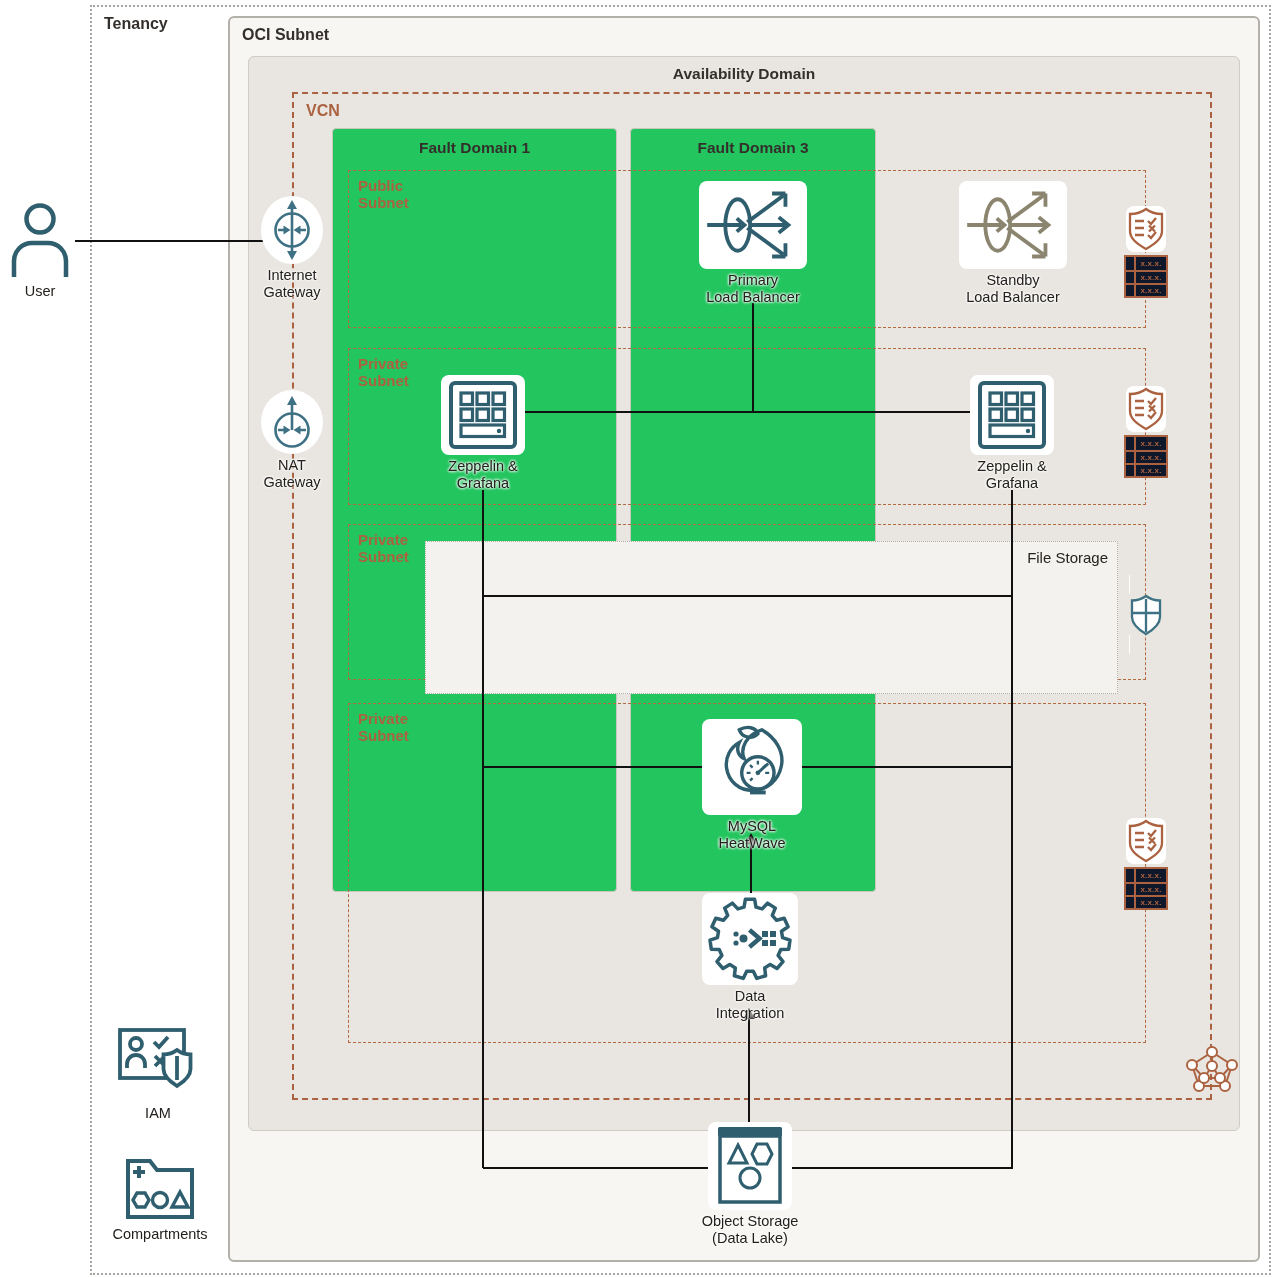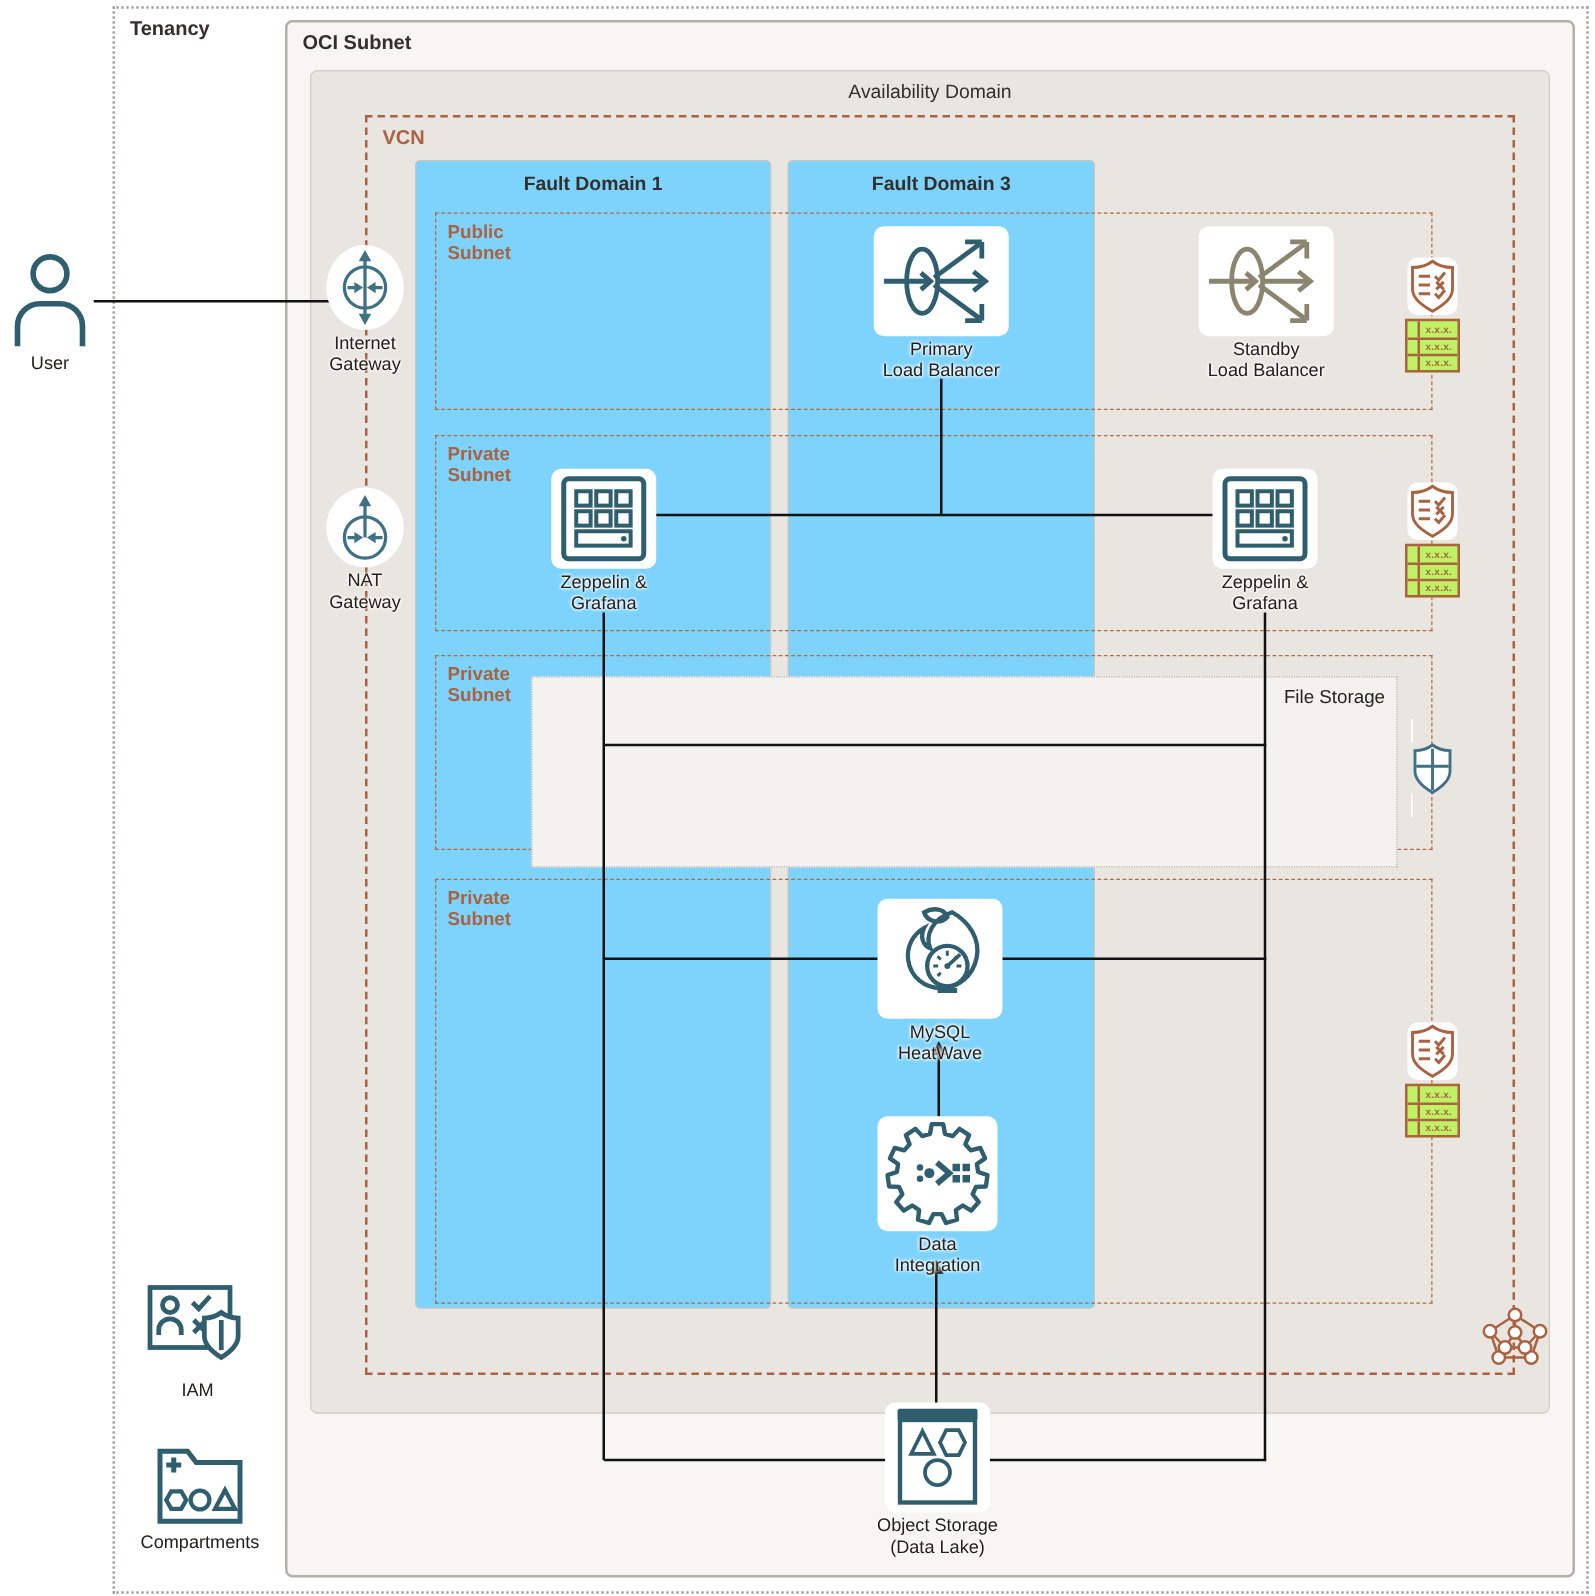--- a/index.html
+++ b/index.html
@@ -10,48 +10,48 @@
   *{box-sizing:border-box;margin:0;padding:0}
   body{font-family:"Liberation Sans","DejaVu Sans",sans-serif;background:#fff;color:var(--ink)}
   #canvas{position:relative;width:1276px;height:1277px;background:#fff;overflow:hidden}
   .abs{position:absolute}
 
   
   .tenancy{left:90px;top:5px;width:1181px;height:1270px;border:2px dotted #a7a39e}
   .oci-region{left:228px;top:16px;width:1032px;height:1246px;background:var(--region-bg);border:2px solid #b3afa9;border-radius:6px}
   .ad{left:248px;top:56px;width:992px;height:1075px;background:var(--ad-bg);border:1px solid #cfcbc5;border-radius:6px}
   .vcn{left:292px;top:92px;width:920px;height:1008px;border:2px dashed var(--orange)}
-  .fd{top:128px;height:919px;background:#7dd3fc;border:1.5px solid #c9c5bf;border-radius:4px}
+  .fd{top:128px;height:764px;background:#22c55e;border:1.5px solid #c9c5bf;border-radius:4px}
   .fd1{left:332px;width:285px}.fd2{left:630px;width:246px}.fd3{left:889px;width:294px}
   .fd-h{position:absolute;left:0;right:0;top:10px;text-align:center;font-weight:bold;font-size:15.5px;color:#33302c}
   .subnet{left:348px;width:798px;border:1.6px dashed #b26a43}
   .sn1{top:170px;height:158px}.sn2{top:348px;height:157px}.sn3{top:524px;height:156px}.sn4{top:703px;height:340px}
   .subnet-lbl{position:absolute;left:9px;top:7px;font-weight:bold;font-size:15px;color:var(--orange);white-space:pre-line;line-height:1.1}
   .fstore{left:425px;top:541px;width:693px;height:153px;background:var(--fs-bg);border:1.5px dotted #b4b0ab}
   .fstore-lbl{position:absolute;right:9px;top:7px;font-size:15px;color:#27241f}
 
   .corner-lbl{position:absolute;left:12px;top:8px;font-weight:bold;font-size:16px;color:#332f2c}
   .vcn .corner-lbl{color:var(--orange)}
-  .ad-lbl{position:absolute;left:0;right:0;top:8px;text-align:center;font-weight:normal;font-size:15.5px;color:#33302c}
+  .ad-lbl{position:absolute;left:0;right:0;top:8px;text-align:center;font-weight:bold;font-size:15.5px;color:#33302c}
 
   
   .ln{position:absolute;background:var(--line)}
   .arrow-up{position:absolute;width:0;height:0;border-left:6px solid transparent;border-right:6px solid transparent;border-bottom:11px solid var(--line)}
 
   
   .node{position:absolute;display:flex;flex-direction:column;align-items:center;gap:3px}
   .glyph{background:#fff;border-radius:8px;padding:2px 4px;line-height:0}
   .glyph.rd{border-radius:50%}
   .node-lbl{font-size:14.5px;color:#23201d;text-align:center;white-space:pre-line;line-height:1.15;
             text-shadow:0 0 3px #fff,0 0 3px #fff,0 0 3px #fff}
   .ic-teal{color:var(--teal)}.ic-tlt{color:var(--teal-lt)}.ic-olive{color:var(--olive)}.ic-org{color:var(--orange)}
 
   
   .stack{position:absolute;left:1122px;width:48px;display:flex;flex-direction:column;align-items:center;gap:3px}
-  .rt{width:44px;background:#bef264;border:2px solid var(--orange)}
+  .rt{width:44px;background:#0f172a;border:2px solid var(--orange)}
   .rt-row{display:flex;height:13px}
   .rt-row + .rt-row{border-top:2px solid var(--orange)}
   .rt-l{width:10px;border-right:2px solid var(--orange)}
   .rt-r{flex:1;display:flex;align-items:center;justify-content:center;font-size:8px;font-weight:bold;color:var(--orange);letter-spacing:.2px}
   svg{display:block}
 </style>
 </head>
 <body>
 
 <div id="canvas">

